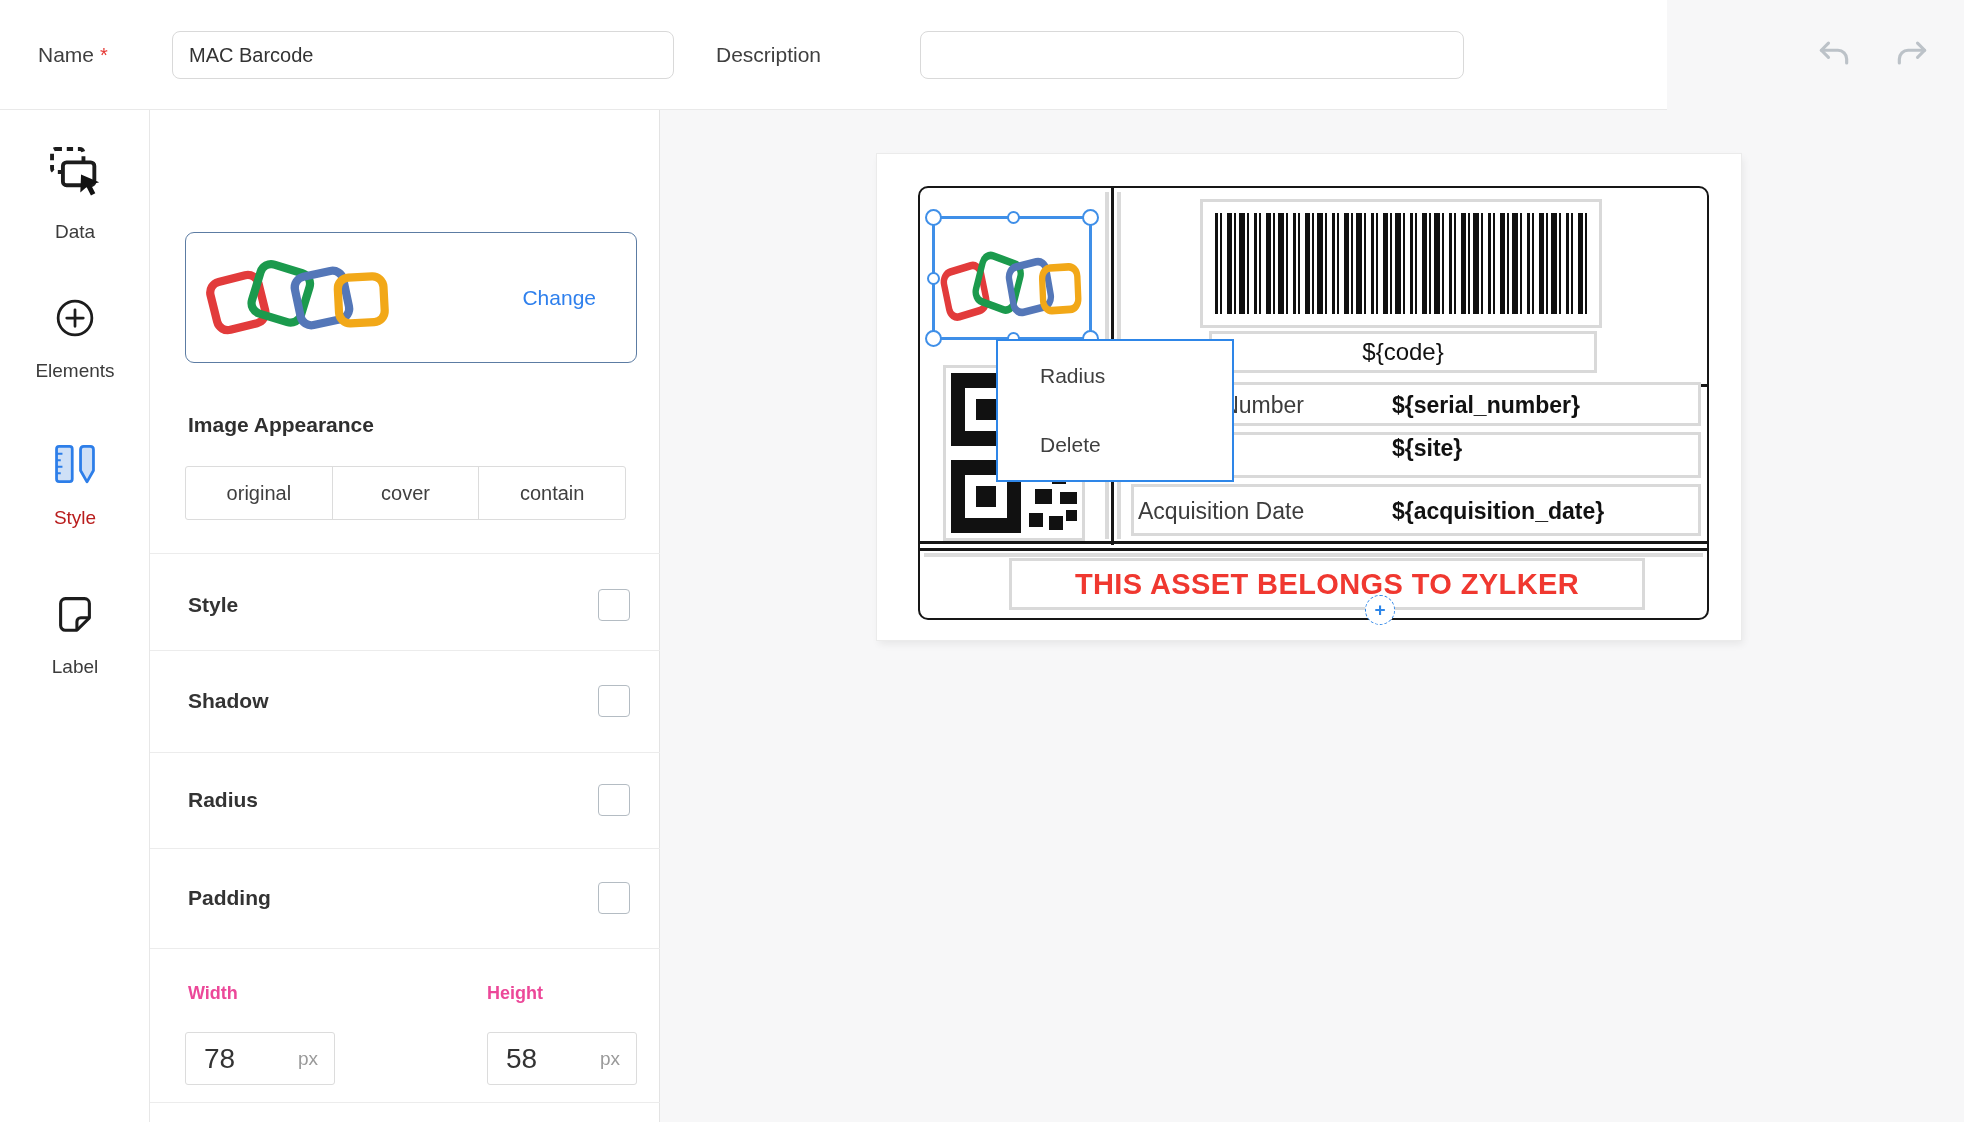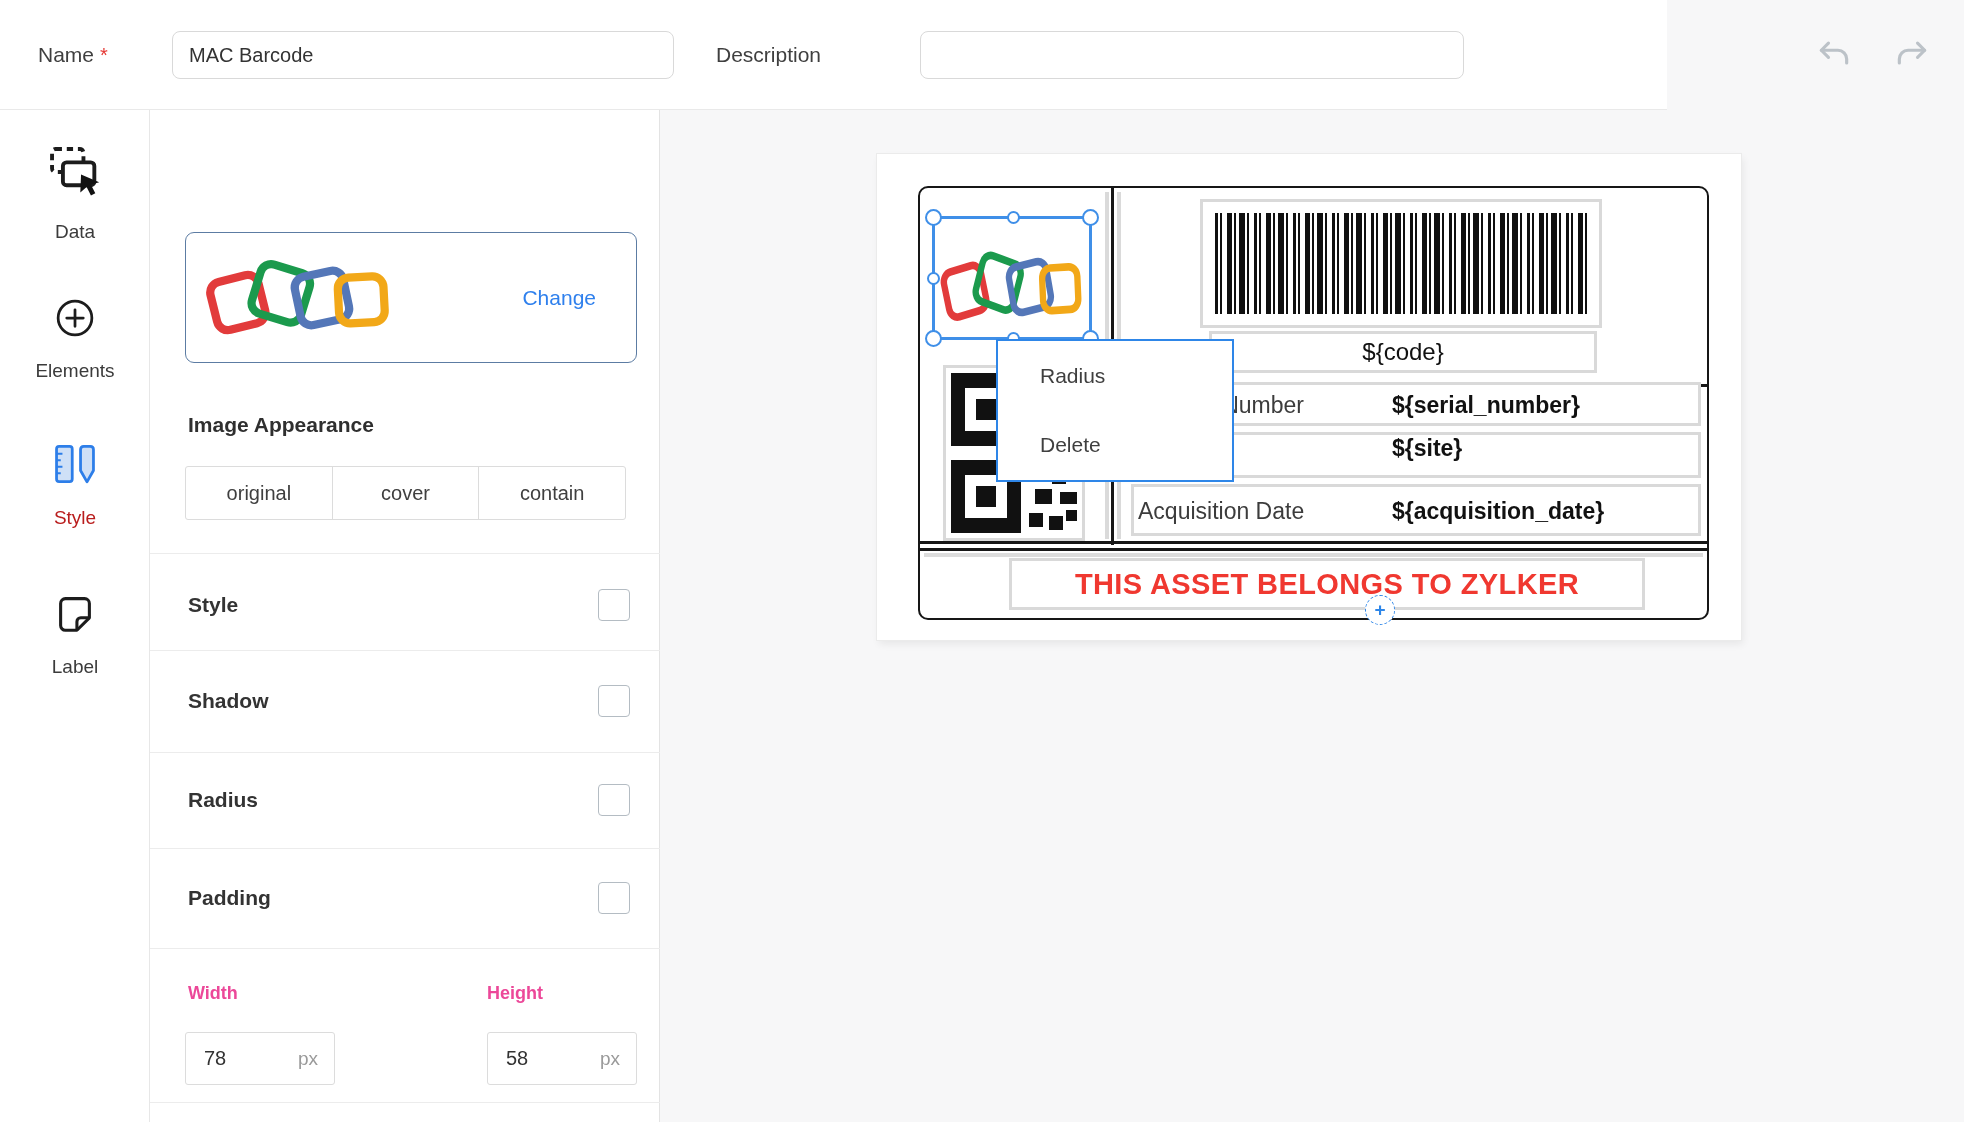--- a/index.html
+++ b/index.html
@@ -28,21 +28,21 @@
   .change-link { font-size:21px; color:#2f80ed; cursor:pointer; }
   .appearance-title { position:absolute; left:38px; top:303px; font-size:21px; font-weight:700; color:#2f2f2f; }
   .segmented { position:absolute; left:35px; top:356px; width:441px; height:54px; display:flex; border:1px solid #dcdcdc; border-radius:3px; background:#fff; }
   .segmented .seg { flex:1; display:flex; align-items:center; justify-content:center; font-size:20px; color:#3f3f3f; border-right:1px solid #dcdcdc; cursor:pointer; }
   .segmented .seg:last-child { border-right:none; }
   .hr { position:absolute; left:0; width:510px; height:1px; background:#ececec; }
   .toggle-row-label { position:absolute; left:38px; transform:translateY(-50%); font-size:21px; font-weight:700; color:#333; }
   .checkbox { position:absolute; left:448px; width:32px; height:32px; transform:translateY(-50%); border:1.6px solid #b4bcc3; border-radius:4px; background:#fff; cursor:pointer; }
   .size-label { position:absolute; transform:translateY(-50%); font-size:18px; font-weight:700; color:#ec4899; }
   .size-input { position:absolute; top:922px; width:150px; height:53px; border:1px solid #dcdcdc; border-radius:3px; background:#fff; display:flex; align-items:center; justify-content:space-between; padding:0 16px 0 18px; }
-  .size-input .val { font-size:20px; color:#333; }
+  .size-input .val { font-size:28px; color:#333; }
   .size-input .unit { font-size:19px; color:#9a9a9a; }
 
   
   .canvas { position:absolute; left:660px; top:110px; width:1304px; height:1012px; background:#f7f7f8; }
   .card { position:absolute; left:217px; top:44px; width:864px; height:486px; background:#fff; box-shadow:0 0 0 1px #ebebeb, 2px 4px 8px rgba(0,0,0,.07); }
 
   .outer-rect { position:absolute; left:41px; top:32px; width:791px; height:434px; border:2px solid #161616; border-radius:10px; }
   .vdiv { position:absolute; left:234px; top:32px; width:3px; height:359px; background:#161616; }
   .vdiv-gray-l { position:absolute; left:228px; top:38px; width:4px; height:347px; background:#dadada; }
   .vdiv-gray-r { position:absolute; left:240px; top:38px; width:4px; height:347px; background:#dadada; }

